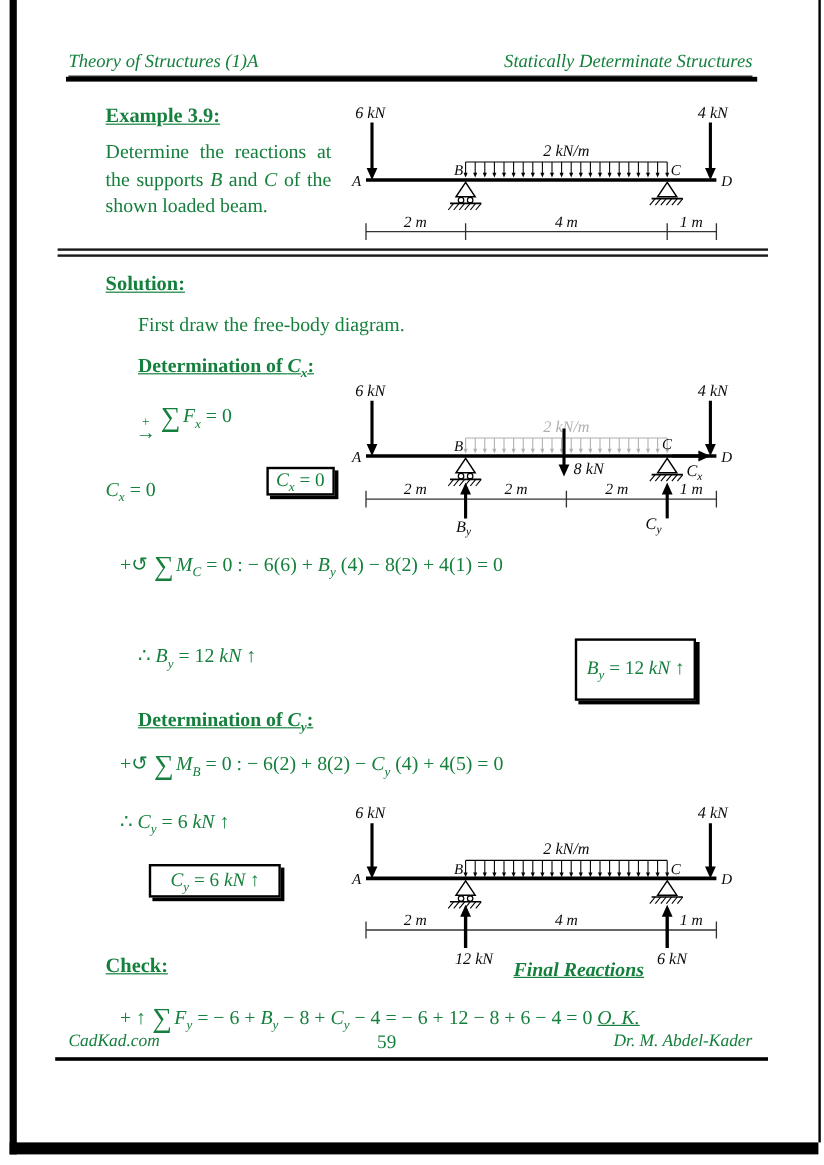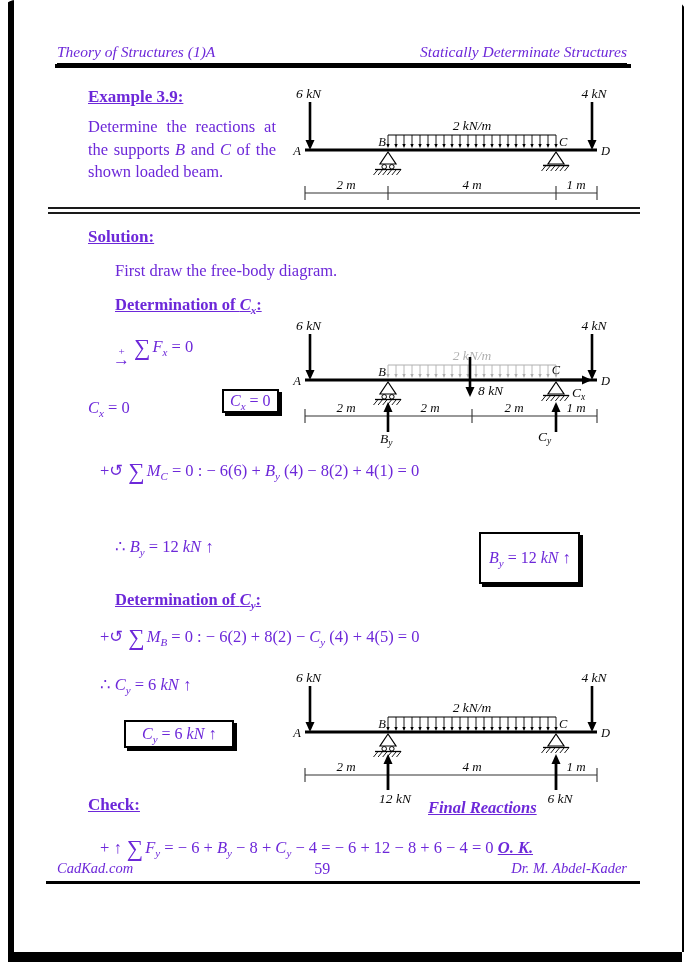--- a/index.html
+++ b/index.html
@@ -1,17 +1,17 @@
 <!DOCTYPE html>
 <html><head>
 <meta charset="utf-8">
 <style>
   html,body{margin:0;padding:0;background:#fff;}
   .page{position:relative;width:687px;height:971px;background:#fff;overflow:hidden;
-        font-family:"Liberation Serif",serif;color:#6d28d9;border-radius:16px;}
+        font-family:"Liberation Serif",serif;color:#15803d;}
   .abs{position:absolute;}
   
   .bar-left{left:8px;top:0;width:6px;height:962px;background:#000;}
   .bar-bottom{left:8px;top:952px;width:674px;height:10px;background:#000;}
   .bar-right{left:682px;top:0;width:2px;height:952px;background:#000;}
   
   .header{left:57px;top:43px;width:570px;display:flex;justify-content:space-between;
           font-style:italic;font-size:15.5px;border-bottom:1.5px solid #000;padding-bottom:2px;}
   .header-thick{left:55px;top:64px;width:576px;height:3.5px;background:#000;}
   .footer-rule{left:46px;top:881px;width:594px;height:3px;background:#000;}
@@ -27,21 +27,21 @@
   .eq{font-size:16.5px;white-space:nowrap;}
   .result-box{display:inline-block;border:2.5px solid #000;box-shadow:3px 3px 0 0 #000;
               padding:15px 8px;font-size:16px;white-space:nowrap;background:#fff;}
   .double-rule{left:48px;top:207px;width:592px;height:3px;border-top:2px solid #1a1a1a;border-bottom:2.5px solid #1a1a1a;}
   .caption{font-weight:bold;font-style:italic;font-size:16.5px;text-decoration:underline;}
   
   .seg-n{}
   .seg-i{font-style:italic;}
   sub.seg-s{font-style:italic;font-size:11px;line-height:0;}
   .seg-S{font-size:23px;line-height:0;vertical-align:-3px;margin:0 2px 0 1px;font-family:"Liberation Serif","DejaVu Sans",serif;}
-  .seg-o{font-style:italic;font-weight:bold;text-decoration:underline;margin-top:44px;}
+  .seg-o{font-style:italic;font-weight:normal;text-decoration:underline;margin-top:44px;}
   .seg-k{display:inline-flex;flex-direction:column;align-items:center;line-height:1;
          vertical-align:-3px;margin-right:3px;}
   .seg-k .k-top{font-size:11px;line-height:4px;}
   .seg-k .k-bot{font-size:17px;line-height:14px;}
   
   svg text{font-family:"Liberation Serif",serif;font-style:italic;fill:#0a0a0a;}
   .t13{font-size:13.5px;}
   .t12{font-size:12.5px;}
   .tdim{font-size:13px;}
   .gray{fill:#b0b0b0;}

